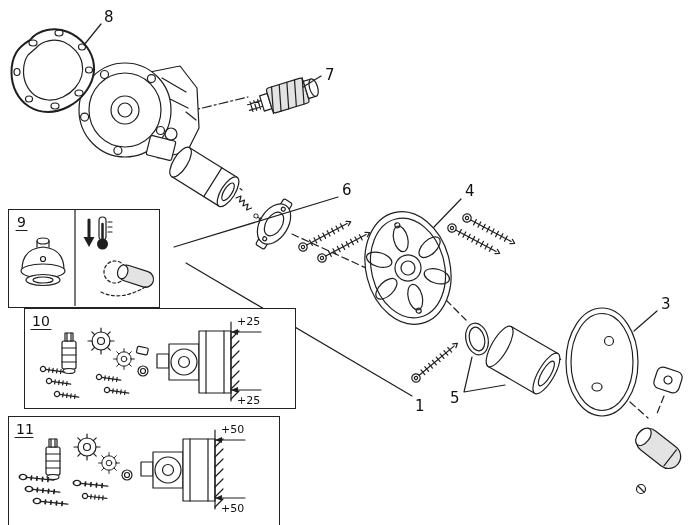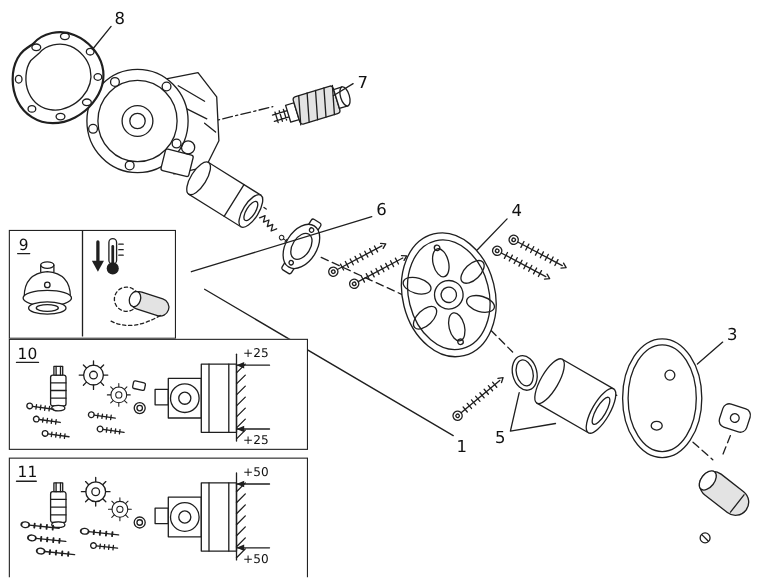--- a/index.html
+++ b/index.html
@@ -230,21 +230,21 @@
         <g transform="translate(108,60) rotate(18)">
           <rect class="fg" x="2" y="-8" width="36" height="16" rx="8"></rect>
           <ellipse class="fw" cx="6" cy="0" rx="5" ry="7"></ellipse>
         </g>
         <path class="dash2 fn" d="M92,82 Q112,92 138,76"></path>
       </g>
     </g>
   </svg>
 </div>
 
-<div class="box" style="left:8px;top:308px;width:272px;height:101px">
+<div class="box" style="left:24px;top:308px;width:272px;height:101px">
   <svg width="269" height="98" viewBox="0 0 269 98">
     <text class="lbl-s" x="7" y="17">10</text>
     <line class="st" x1="6" y1="20.5" x2="26" y2="20.5"></line>
     <g class="st">
       <use href="#cart" transform="translate(44,46)"></use>
       <use href="#rosette" transform="translate(76,32)"></use>
       <use href="#rosette" transform="translate(99,50) scale(0.8)"></use>
       <use href="#sscrew" transform="translate(18,60) rotate(8)"></use>
       <use href="#sscrew" transform="translate(24,72) rotate(8)"></use>
       <use href="#sscrew" transform="translate(32,85) rotate(8)"></use>

